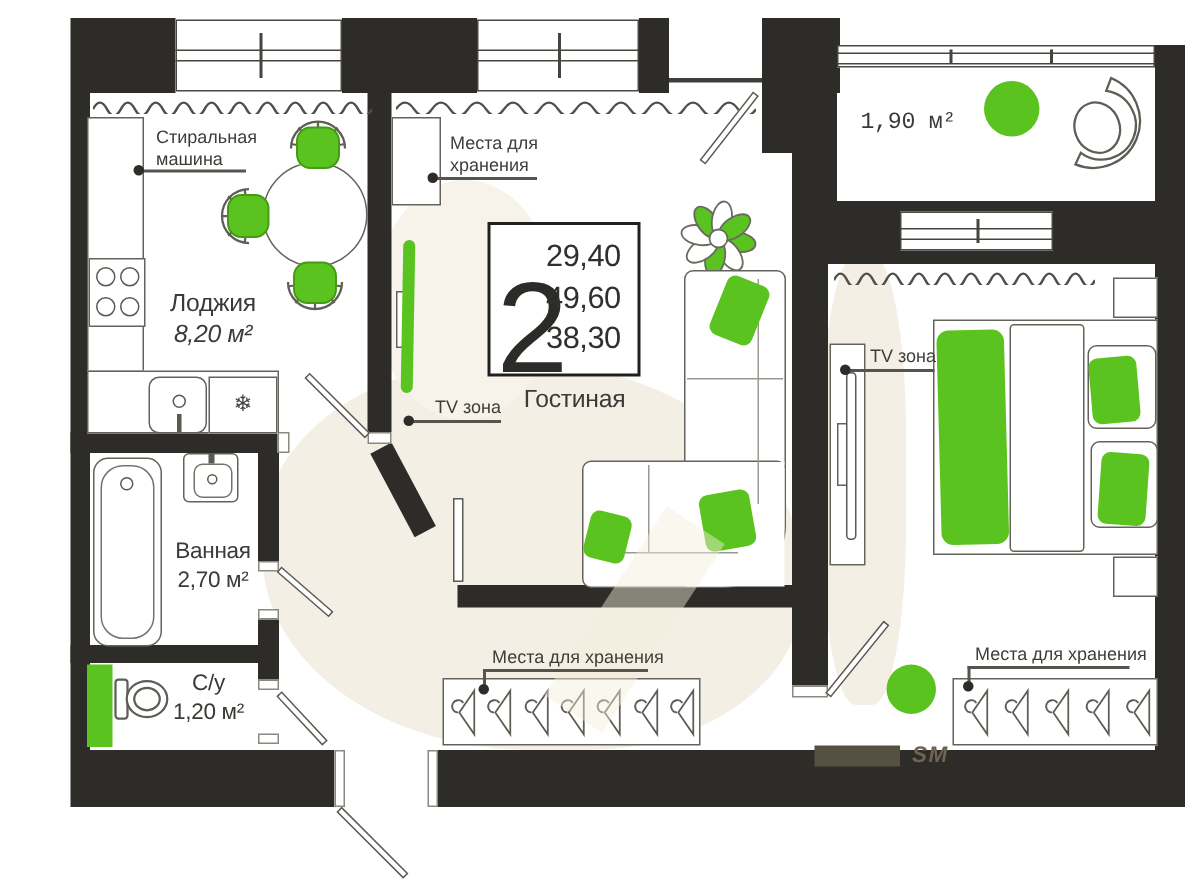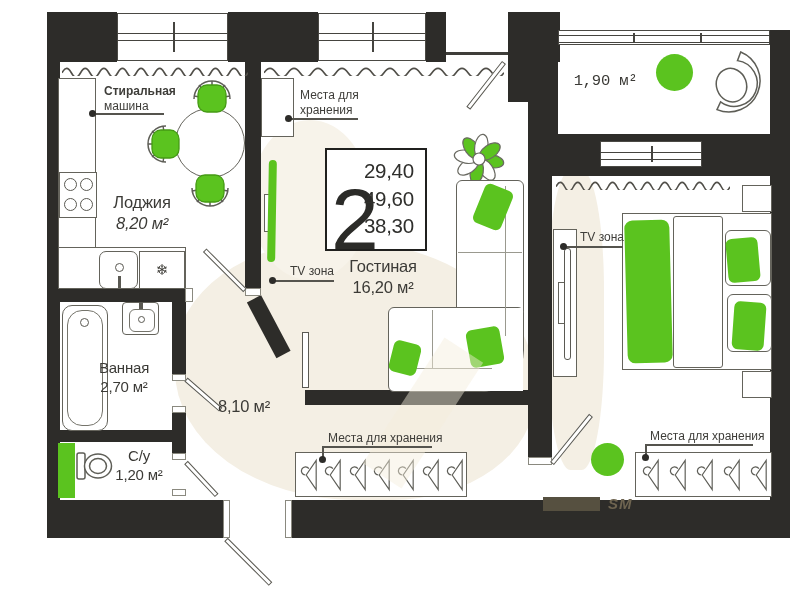--- a/index.html
+++ b/index.html
@@ -295,39 +295,37 @@
       <span>38,30</span>
     </div>
   </div>
 
   <div class="rlabel" style="left:92px;top:192px;width:100px;">
     <span style="display:block;">Лоджия</span>
       <span style="display:block;font-style:italic;">8,20 м²</span>
   </div>
   <div class="rlabel" style="left:323px;top:256px;width:120px;">
     <span style="display:block;">Гостиная</span>
-      <span style="display:block;">16,20 м²</span>
   </div>
   <div class="rlabel" style="left:553px;top:71px;width:105px;font-size:15.5px;line-height:20px;">
       <span style="display:block;font-family:Liberation Mono, monospace;">1,90 м²</span>
   </div>
-  <div class="rlabel sm" style="left:80px;top:358px;width:88px;text-align:center;">
+  <div class="rlabel sm" style="left:98px;top:358px;width:88px;text-align:center;">
     <span style="display:block;">Ванная</span>
       <span style="display:block;">2,70 м²</span>
   </div>
   <div class="rlabel sm" style="left:98px;top:446px;width:82px;">
     <span style="display:block;">С/у</span>
       <span style="display:block;">1,20 м²</span>
   </div>
   <div class="rlabel" style="left:183px;top:396px;width:122px;">
-      <span style="display:block;">8,10 м²</span>
   </div>
 
   <div class="lead" style="left:104px;top:84px;">
-    <span style="display:block;font-weight:bold;">Стиральная</span>
+    <span style="display:block;">Стиральная</span>
     <span style="display:block;">машина</span>
   </div>
   <div class="lline" style="left:92px;top:113px;width:72px;"></div>
   <div class="ldot" style="left:89px;top:110px;"></div>
 
   <div class="lead" style="left:300px;top:88px;">
     <span style="display:block;">Места для</span>
     <span style="display:block;">хранения</span>
   </div>
   <div class="lline" style="left:288px;top:118px;width:70px;"></div>

